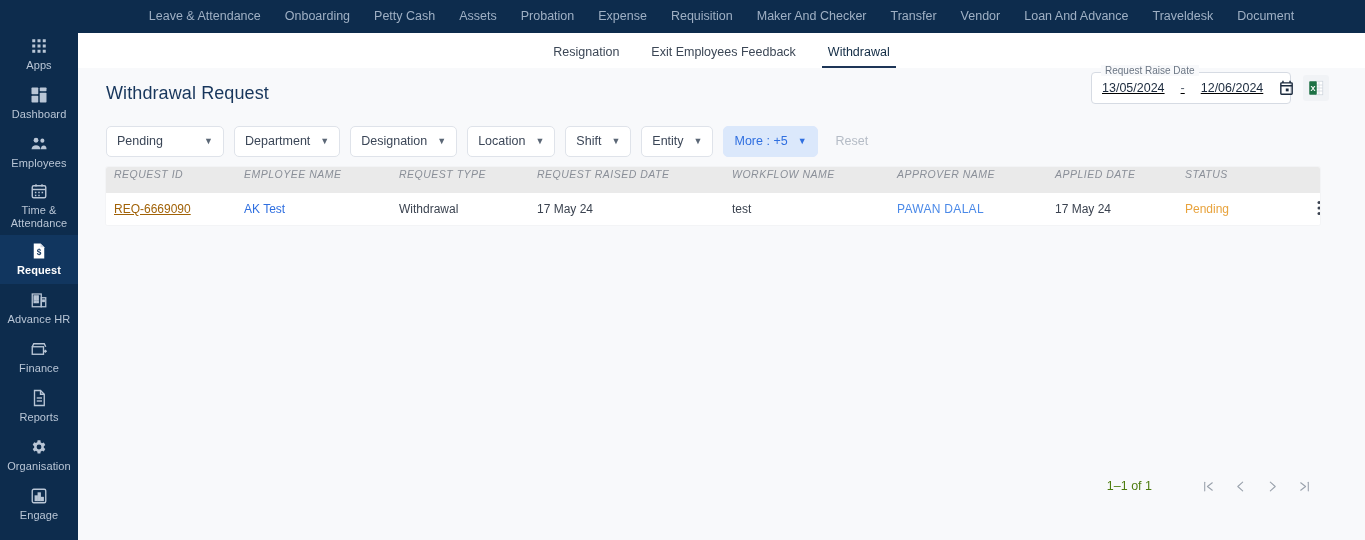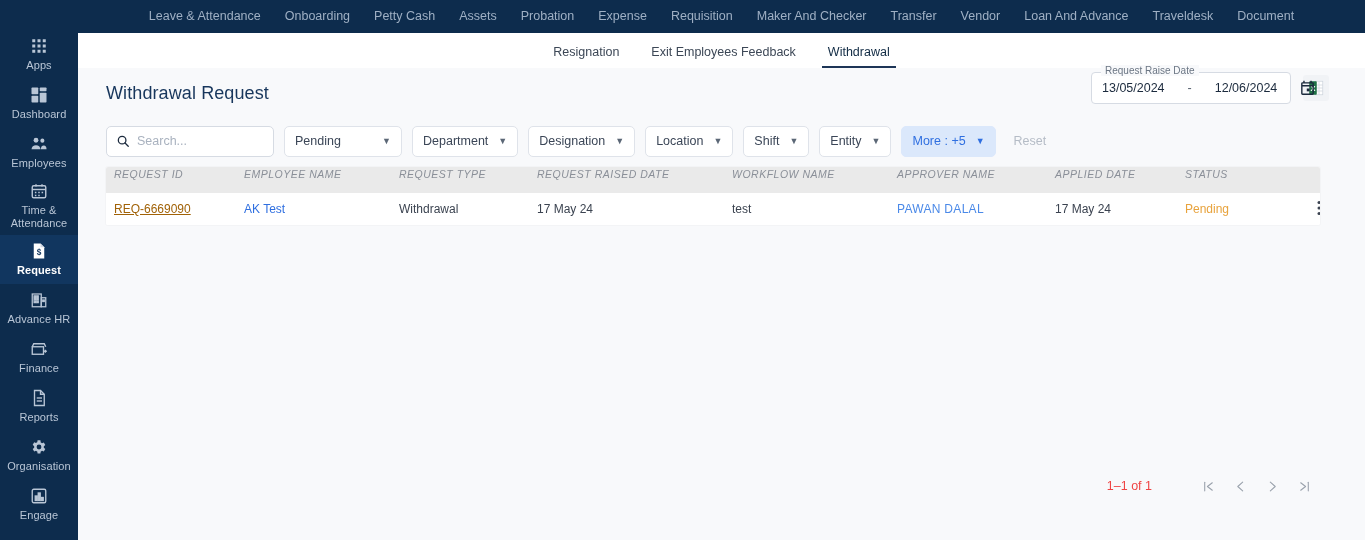--- a/index.html
+++ b/index.html
@@ -90,21 +90,21 @@
   .title-right {
     position: absolute; right: 36px; top: 4px;
     display: flex; align-items: center; gap: 12px;
   }
   .daterange {
     position: relative;
     border: 1px solid #d6dbe3; border-radius: 4px;
     background: #ffffff;
     height: 32px; width: 200px;
     display: flex; align-items: center;
-    padding: 0 8px 0 10px; gap: 22px;
+    padding: 0 8px 0 10px; gap: 15px; text-decoration: underline;
   }
   .daterange .legend {
     position: absolute; top: -8px; left: 9px;
     background: #f8f9fb; padding: 0 4px;
     font-size: 10px; color: #6b7684;
   }
   .dr-val { font-size: 12.5px; color: #1b2a3d; }
   .dr-sep { font-size: 12.5px; color: #555f6d; margin: 0 1px; }
   .cal-icon { margin-left: auto; display: flex; align-items: center; }
   .cal-icon svg { width: 17px; height: 17px; display: block; }
@@ -179,21 +179,21 @@
     width: 20px; text-align: center; color: #3b4350;
     font-size: 14px; line-height: 1; cursor: pointer; letter-spacing: 0;
   }
   .kebab svg { width: 4px; height: 16px; display: inline-block; }
 
   
   .pagination {
     position: absolute; right: 45px; bottom: 40px;
     display: flex; align-items: center; gap: 0px;
   }
-  .page-count { font-size: 12.5px; color: #ef4444; margin-right: 40px; }
+  .page-count { font-size: 12.5px; color: #4d7c0f; margin-right: 40px; }
   .pg-btn {
     width: 32px; height: 28px; display: flex;
     align-items: center; justify-content: center;
     color: #9aa2ac; cursor: pointer;
   }
   .pg-btn svg { width: 13px; height: 13px; display: block; }
 </style>
 </head>
 <body>
 
@@ -374,27 +374,20 @@
               <line x1="11" y1="16" x2="21" y2="16" stroke="#cfd6de" stroke-width="1"></line>
               <line x1="16" y1="3" x2="16" y2="21" stroke="#cfd6de" stroke-width="1"></line>
               <rect x="3" y="3" width="10" height="18" rx="1" fill="#1e7145"></rect>
               <text x="8" y="16" font-size="10" font-family="Liberation Sans, sans-serif" fill="#ffffff" text-anchor="middle" font-weight="bold">X</text>
             </svg>
           </div>
         </div>
       </div>
 
       <div class="filters">
-        <div class="search-box">
-          <svg viewBox="0 0 24 24" fill="none" stroke="#1b2a3d" stroke-width="2.2">
-            <circle cx="10.5" cy="10.5" r="6.5"></circle>
-              <line x1="15.5" y1="15.5" x2="21" y2="21" stroke-linecap="round"></line>
-          </svg>
-          <input type="text" placeholder="Search..." style="">
-        </div>
 
         <div class="sel wide">
           <span>Pending</span>
           <span class="chev">▼</span>
         </div>
 
         <div class="sel">
           <span>Department</span>
           <span class="chev">▼</span>
         </div>

